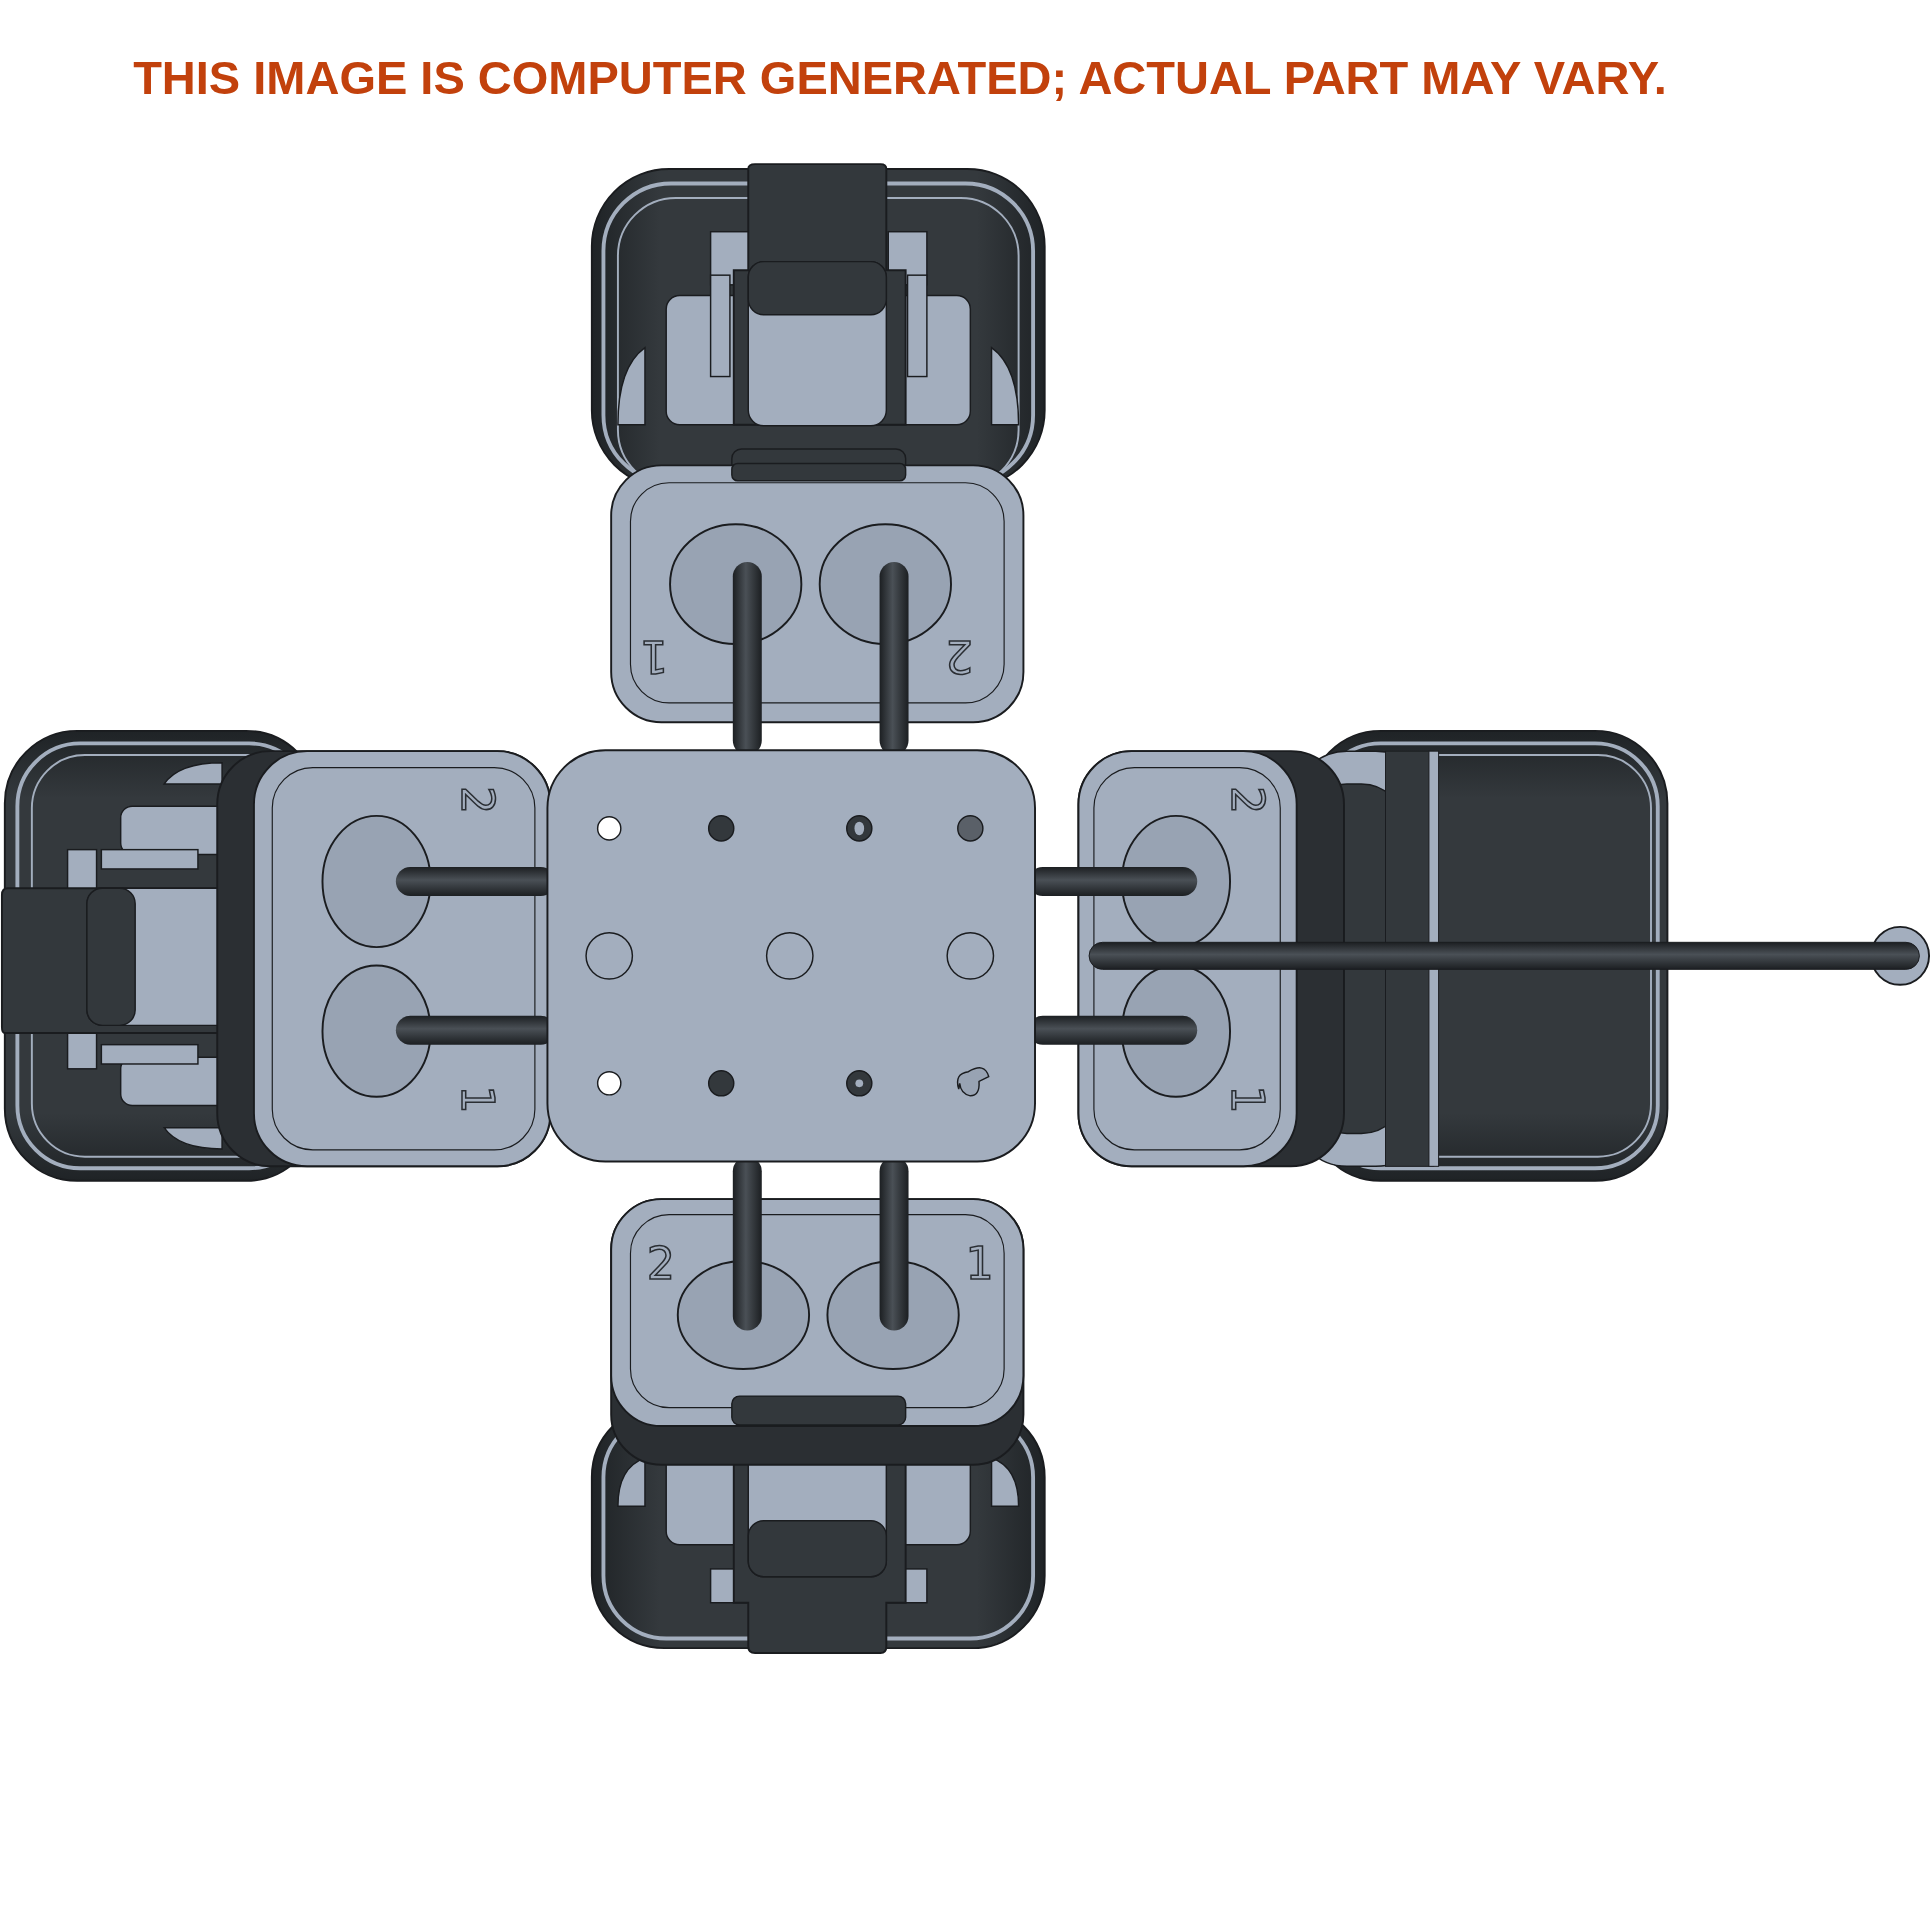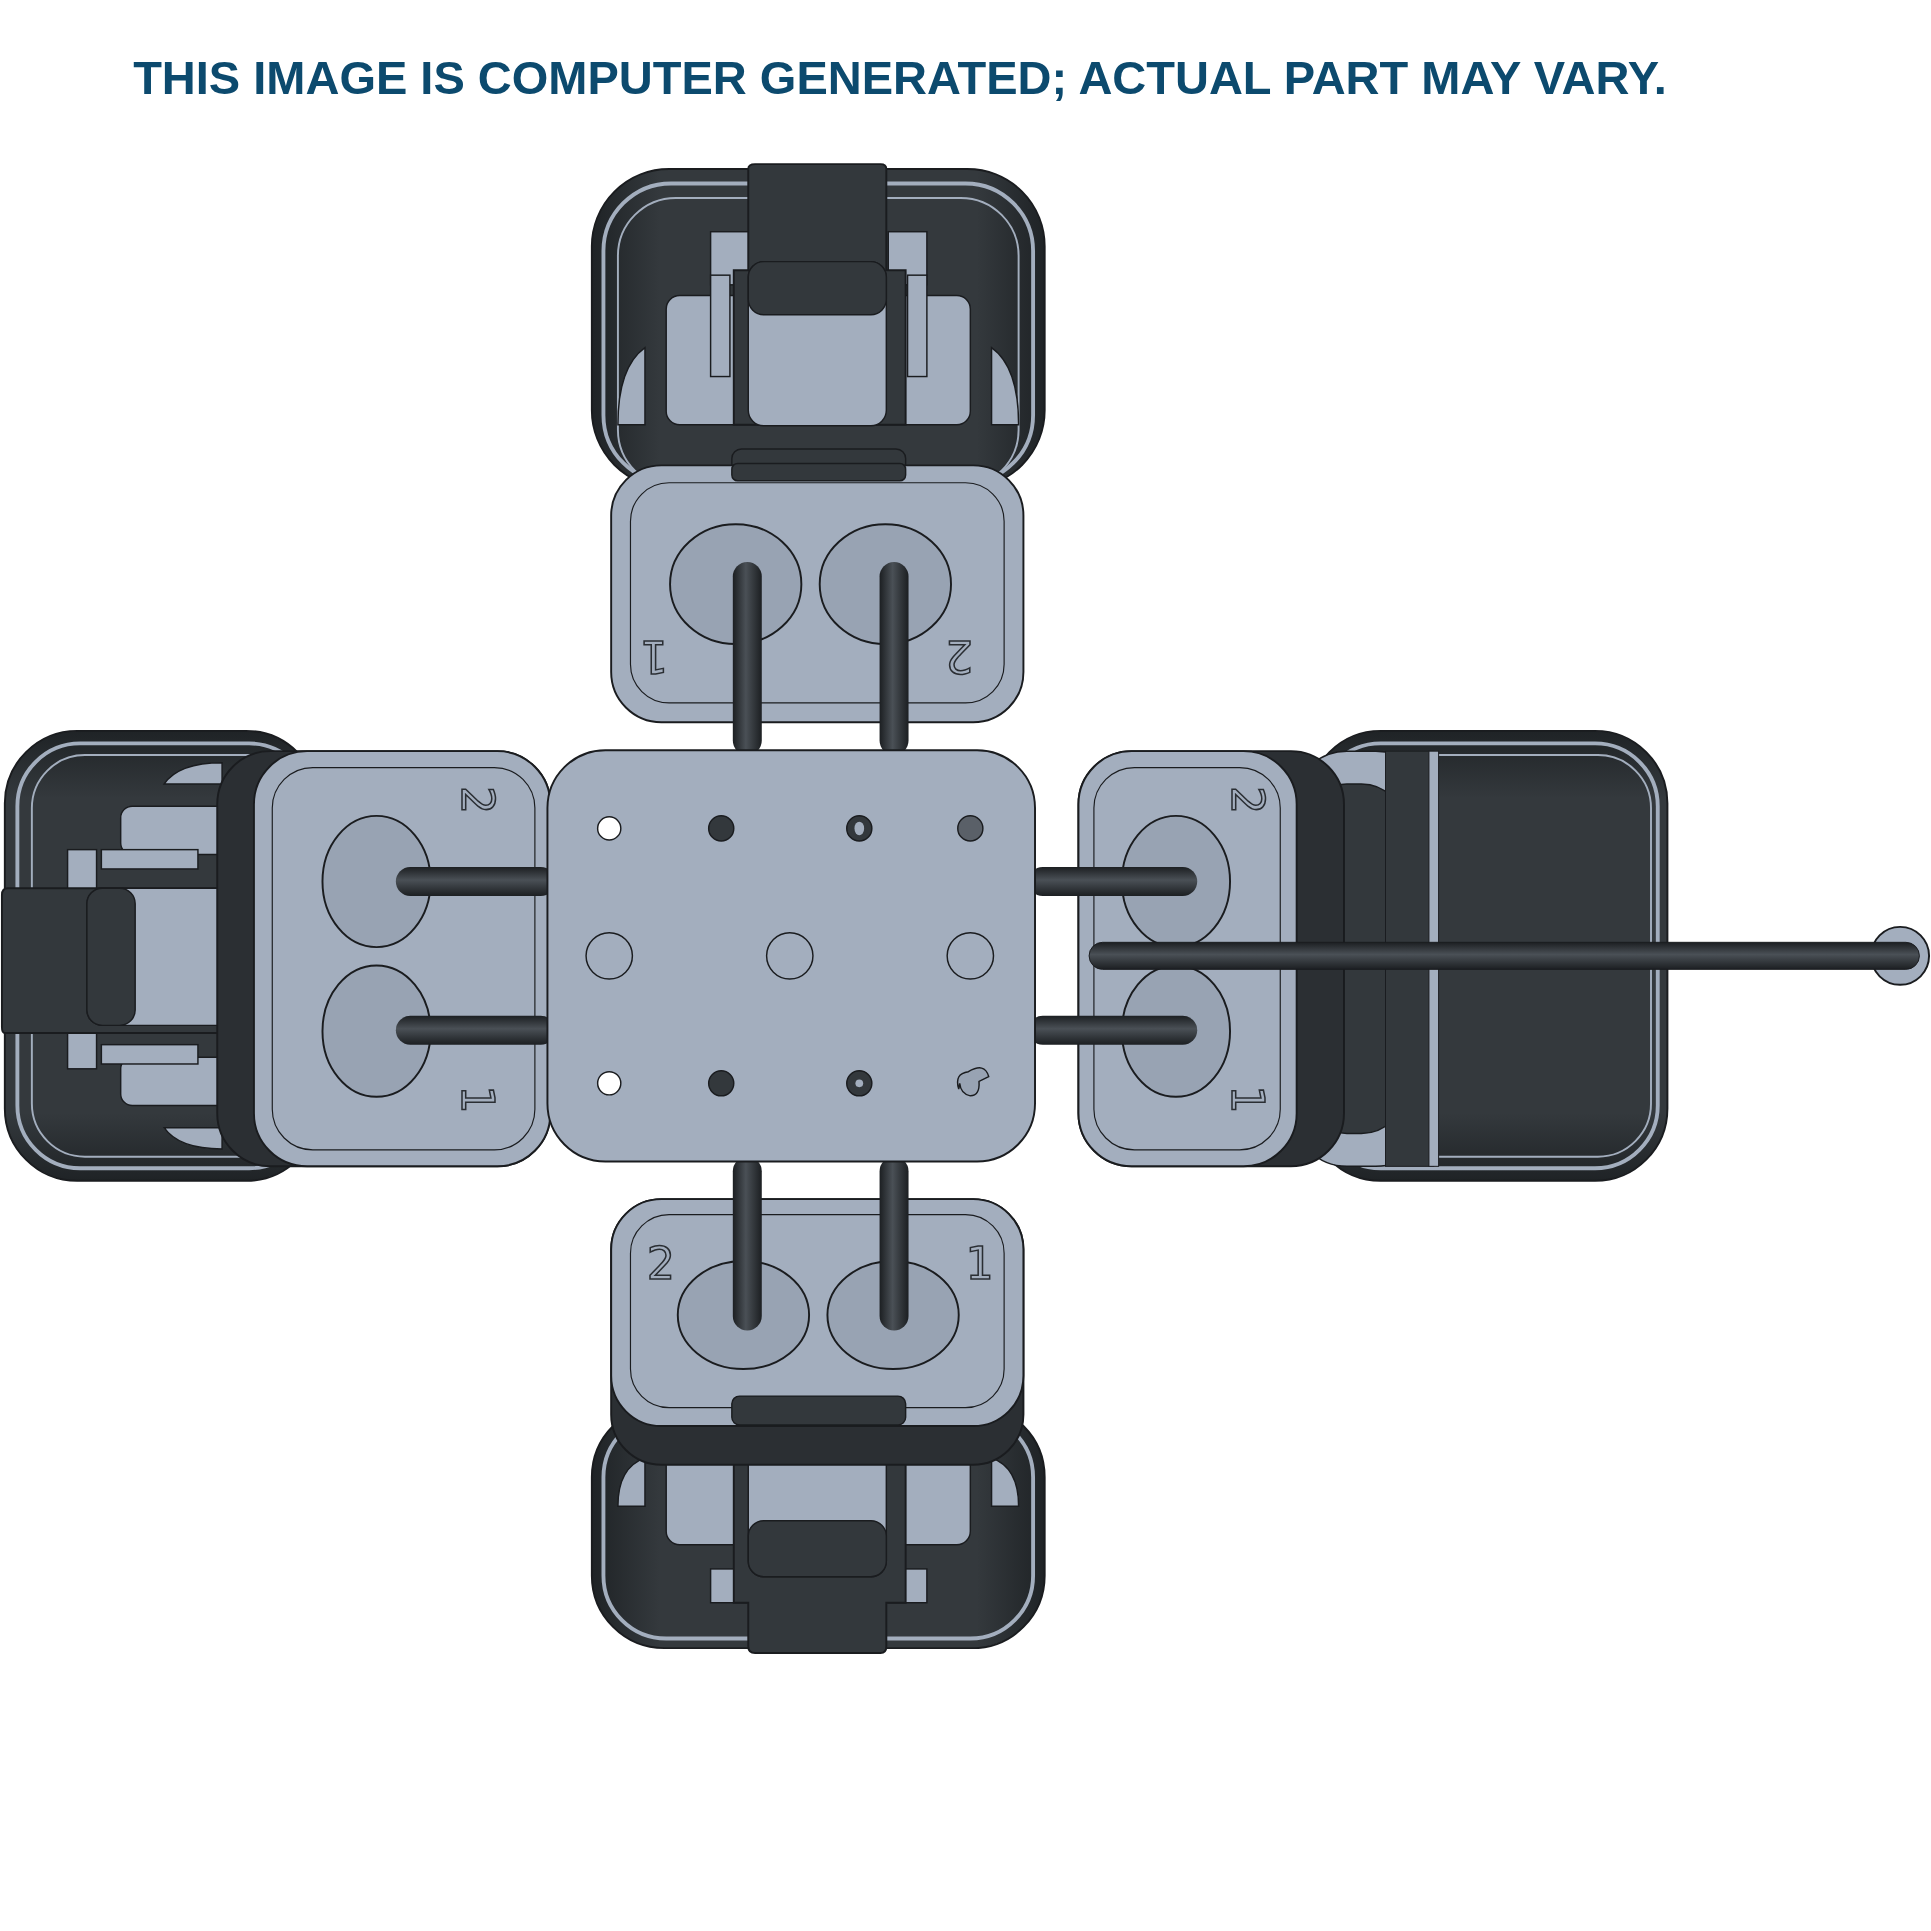--- a/index.html
+++ b/index.html
@@ -1,17 +1,17 @@
 <!DOCTYPE html>
 <html><head>
 <meta charset="utf-8">
 <style>
   html, body { margin:0; padding:0; background:#ffffff; }
   body { width:1931px; height:1931px; position:relative; overflow:hidden; font-family:"Liberation Sans", sans-serif; }
-  .watermark { position:absolute; left:0; top:50px; width:1800px; text-align:center; font-family:"Liberation Sans", sans-serif; font-weight:bold; font-size:47px; color:#0c4a6e; letter-spacing:0px; white-space:nowrap; }
+  .watermark { position:absolute; left:0; top:50px; width:1800px; text-align:center; font-family:"Liberation Sans", sans-serif; font-weight:bold; font-size:47px; color:#c2410c; letter-spacing:0px; white-space:nowrap; }
   svg.drawing { position:absolute; left:0; top:0; }
   .num { font-family:"DejaVu Sans", sans-serif; font-size:46px; fill:none; stroke:#2a2e33; stroke-width:1.6; }
 </style>
 </head>
 <body>
 
 <div class="watermark">THIS IMAGE IS COMPUTER GENERATED; ACTUAL PART MAY VARY.</div>
 
 <svg class="drawing" width="1931" height="1931" viewBox="0 0 2000 2000">
   <defs>

